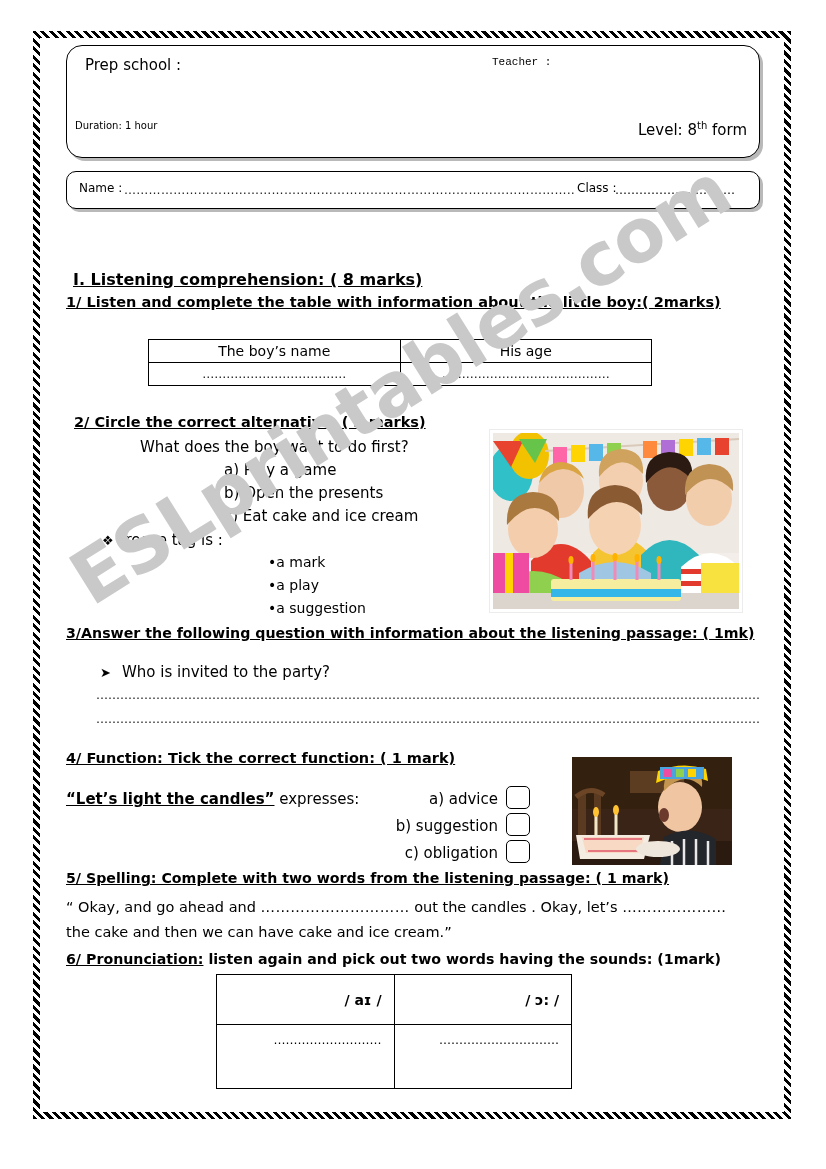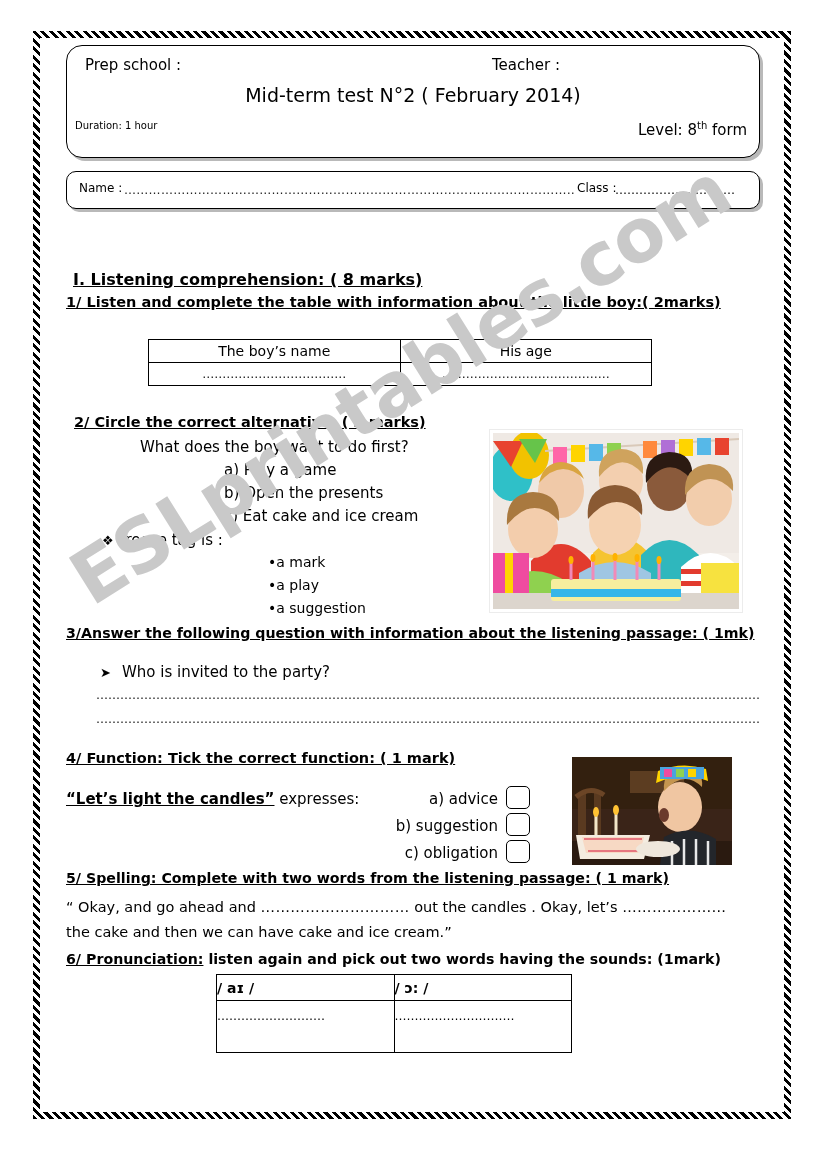--- a/index.html
+++ b/index.html
@@ -94,21 +94,22 @@
   #hdr-prep {
     position: absolute;
     left: 18px;
     top: 10px;
     font-size: 15px;
   }
   #hdr-teacher {
     position: absolute;
     left: 425px;
     top: 10px;
-    font-size: 15px;
+    font-size: 11px;
+    font-family: Liberation Mono, monospace;
   }
   #hdr-title {
     position: absolute;
     left: 0;
     right: 0;
     top: 38px;
     text-align: center;
     font-size: 19px;
   }
   #hdr-duration {
@@ -290,22 +291,22 @@
     position: absolute;
     left: 216px;
     top: 974px;
     width: 356px;
     border-collapse: collapse;
     table-layout: fixed;
     font-family: "DejaVu Sans", sans-serif;
   }
   #table2 td {
     border: 1.3px solid #000;
-    text-align: left;
-    padding: 0;
+    text-align: right;
+    padding: 12px;
   }
   #table2 td.hdr { font-size: 14px; font-weight: bold; height: 25px; }
   #table2 td.dots { font-size: 12px; height: 43px; vertical-align: top; padding-top: 8px; }
 
   
   .photo {
     position: absolute;
     box-sizing: border-box;
     background: #ffffff;
     overflow: hidden;
@@ -331,21 +332,20 @@
 </head>
 <body>
 
 <div id="sheet">
 
   <div id="page-frame"></div>
 
   <div class="rbox" id="header-box">
     <div class="hand" id="hdr-prep">Prep school :</div>
     <div class="hand" id="hdr-teacher">Teacher :</div>
-    <div class="hand" id="hdr-title">Mid-term test N°2 ( February 2014)</div>
     <div class="hand" id="hdr-duration">Duration: 1 hour</div>
     <div class="hand" id="hdr-level"><span>Level: 8</span><sup>th</sup><span> form</span></div>
   </div>
 
   <div class="rbox" id="name-box">
     <div class="hand" id="name-label">Name :</div>
     <div class="hand" id="name-dots">…………………………………………………………………………………………………………</div>
     <div class="hand" id="class-label">Class :</div>
     <div class="hand" id="class-dots">…………………………</div>
   </div>

